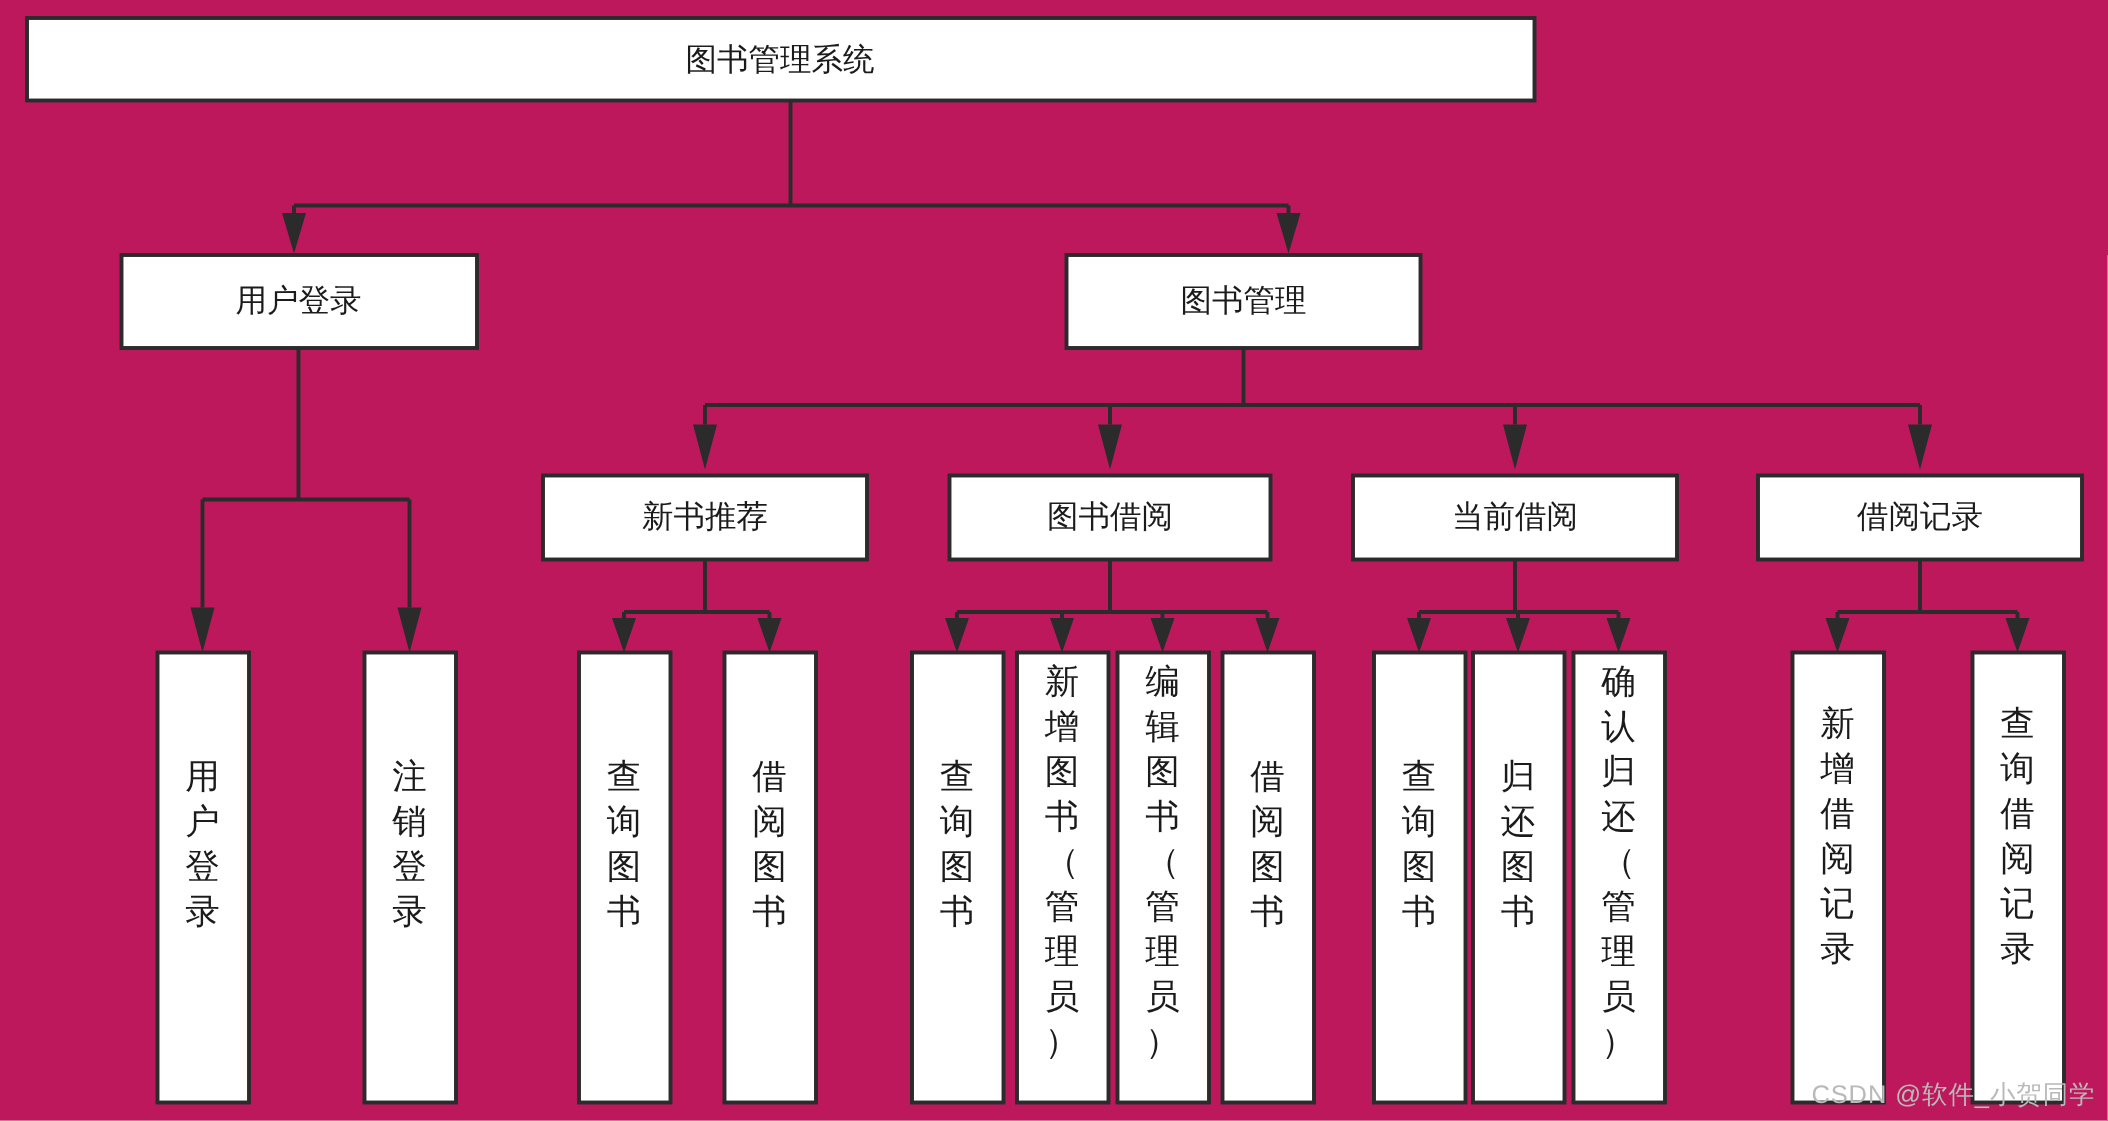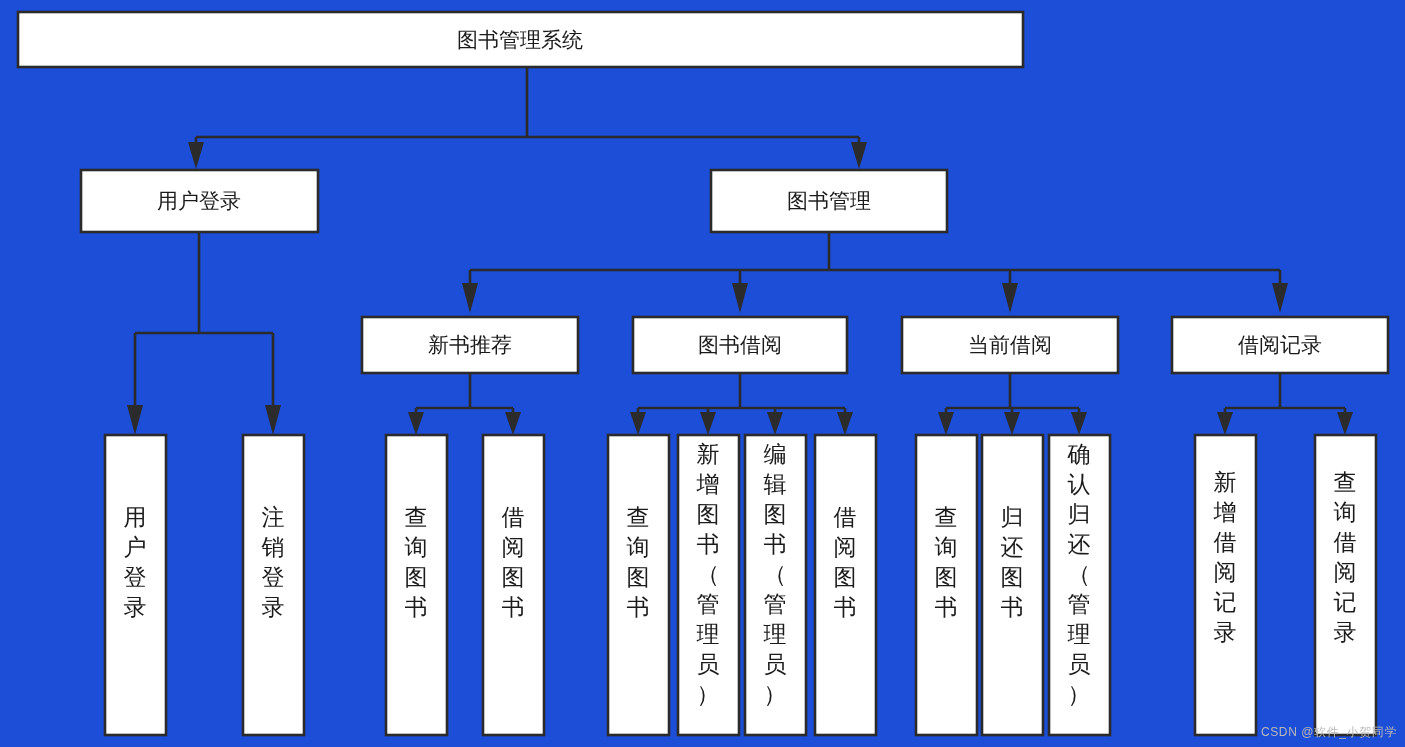--- a/index.html
+++ b/index.html
@@ -10,21 +10,21 @@
   body {
     width: 1405px;
     height: 747px;
     font-family: "Liberation Sans", "DejaVu Sans", sans-serif;
     overflow: hidden;
   }
   #diagram-root {
     position: relative;
     width: 1405px;
     height: 747px;
-    background: #1d4ed8;
+    background: #be185d;
   }
   svg#diagram-svg {
     position: absolute;
     left: 0;
     top: 0;
     width: 1405px;
     height: 747px;
     display: block;
   }
   .node-box {
@@ -53,21 +53,21 @@
     font-family: "Liberation Sans", "DejaVu Sans", sans-serif;
     font-size: 23px;
     fill: #1b1b1b;
     text-anchor: middle;
   }
   .watermark {
     position: absolute;
     right: 8px;
     bottom: 6px;
     font-family: "Liberation Sans", "DejaVu Sans", sans-serif;
-    font-size: 12px;
+    font-size: 17px;
     color: #b9b9b9;
     letter-spacing: 0.6px;
     white-space: nowrap;
     user-select: none;
   }
 </style>
 </head>
 <body>
 
 <div id="diagram-root">

